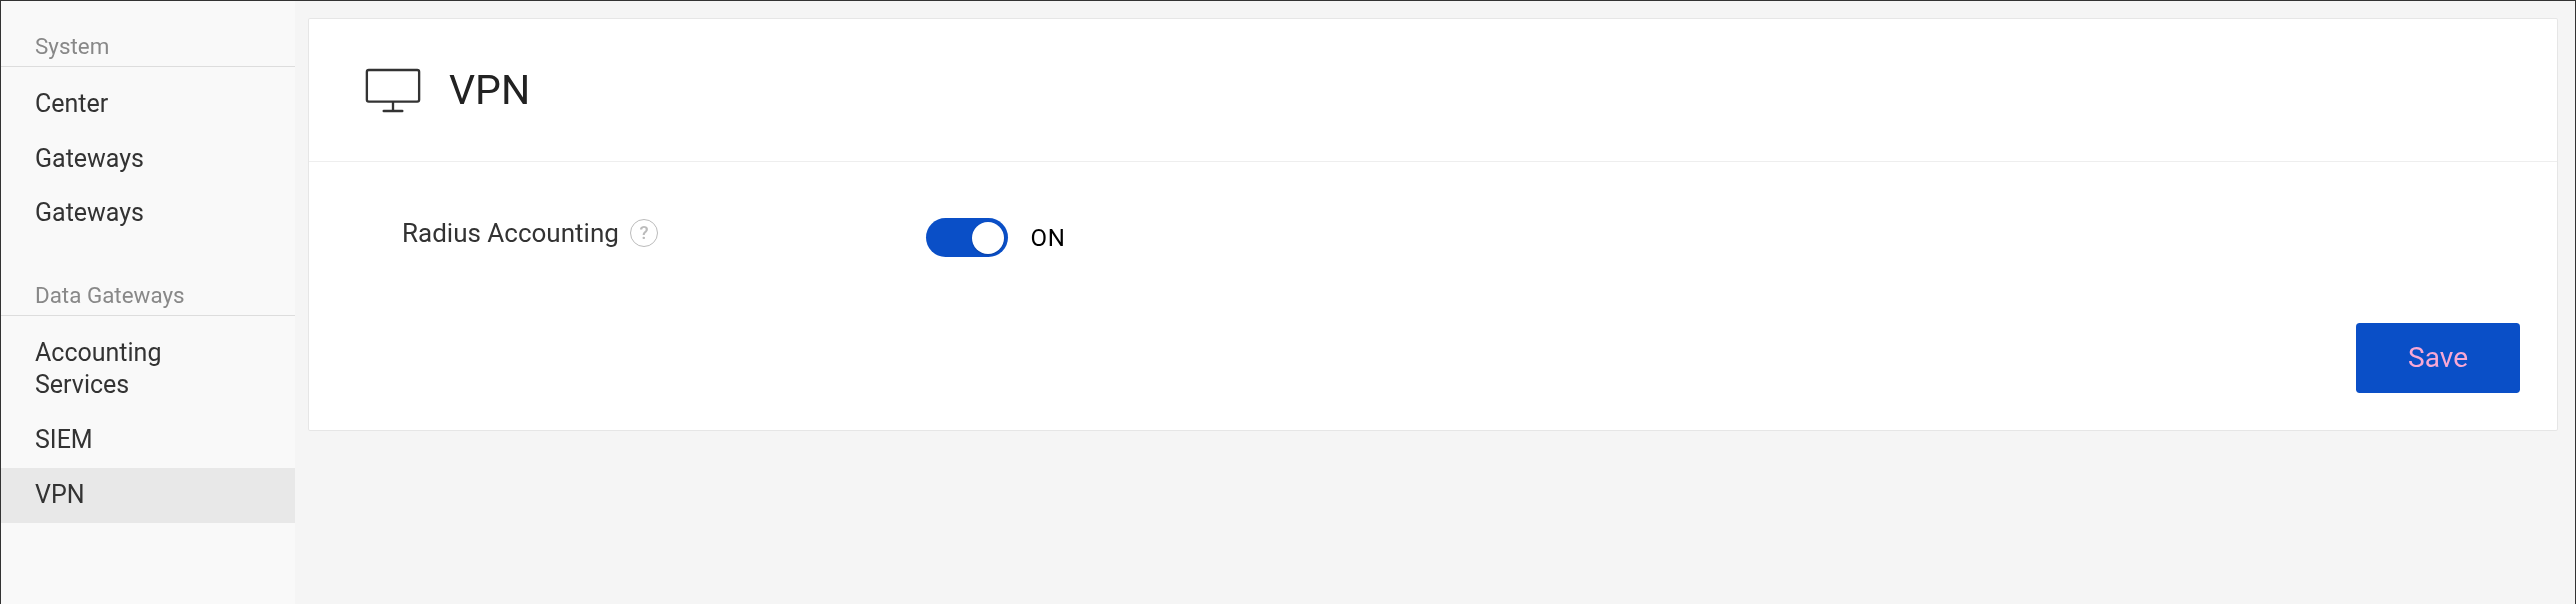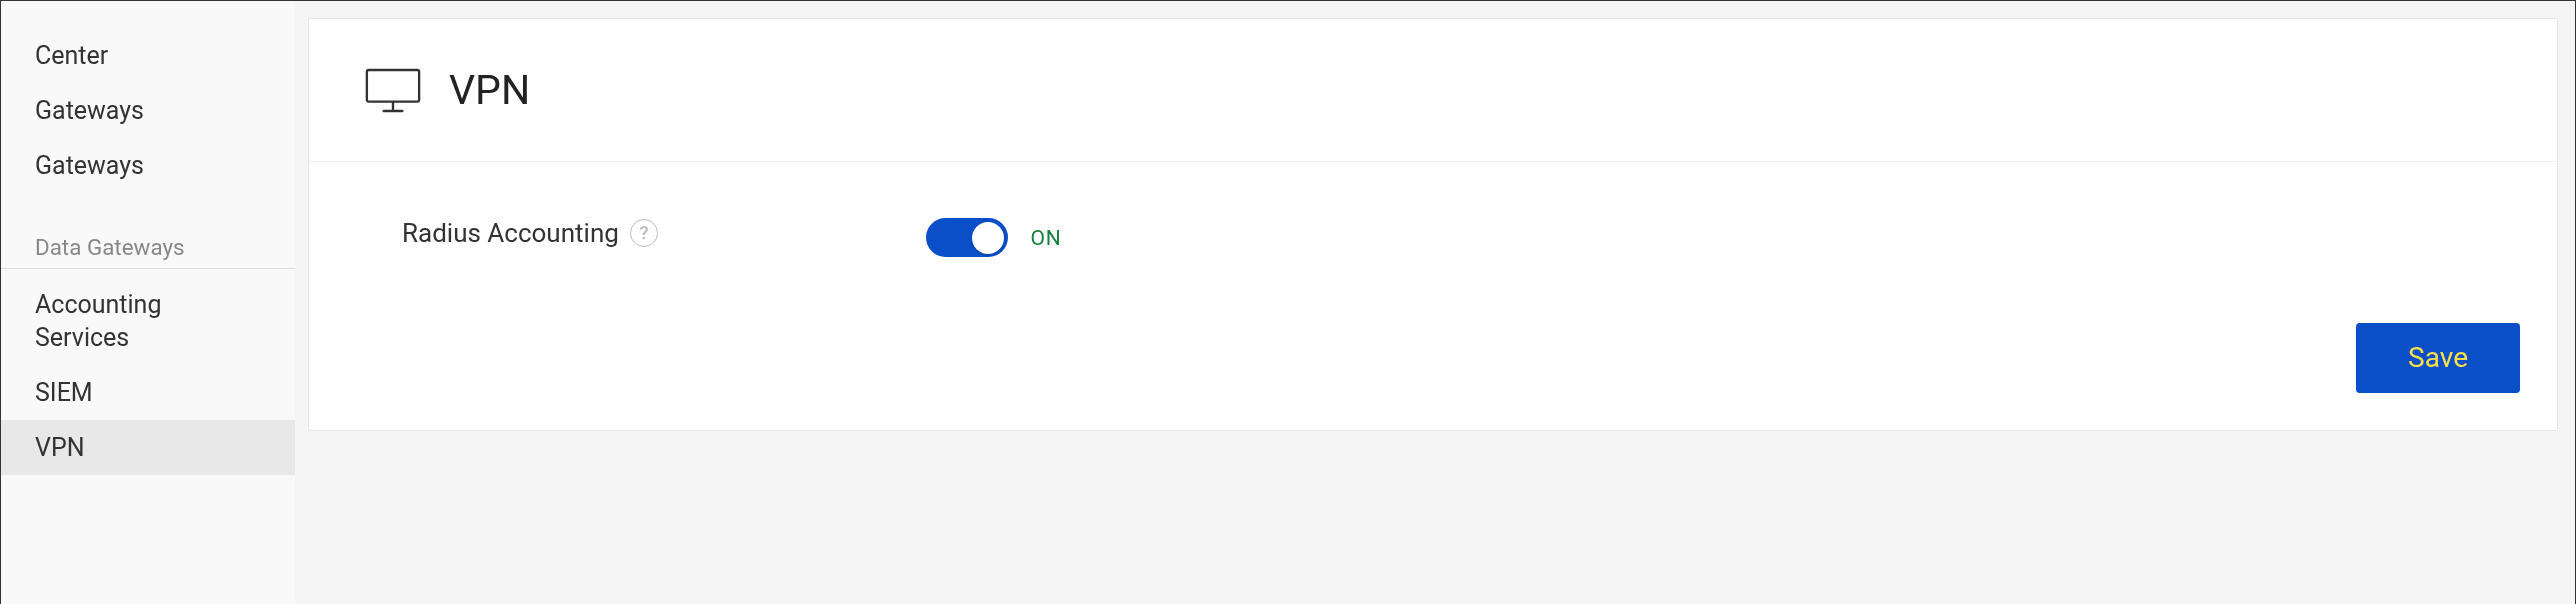--- a/index.html
+++ b/index.html
@@ -124,55 +124,56 @@
       position: absolute;
       right: 3.7px;
       top: 3.7px;
       width: 32px;
       height: 32px;
       background: #fff;
       border-radius: 50%;
       box-shadow: 0 0.9px 1.9px rgba(0,0,0,0.2);
     }
     .toggle-label {
-      font-size: 21px;
-      color: #15803d;
+      font-size: 24px;
+      color: #000000;
       letter-spacing: 0.9px;
     }
     .text-input {
       width: 1018px;
       height: 65px;
       border: 0.9px solid #ccc;
       border-radius: 1.9px;
       padding: 0 22.4px;
       font-size: 26px;
       letter-spacing: 3.7px;
       color: #333;
       outline: none;
     }
     .card-footer {
       display: flex;
       justify-content: flex-end;
       padding: 0 37px 37px 37px;
     }
     .primary-btn {
       background: #0a4fc7;
-      color: #fde047;
+      color: #f9a8d4;
       border: none;
       border-radius: 3.7px;
       font-size: 28px;
       padding: 18.7px 52px;
       cursor: pointer;
     }
   </style>
 </head>
 <body>
 
 <div class="layout">
   <nav class="sidebar">
+    <div class="sidebar-group-header">System</div>
     <div class="sidebar-item"><span>Center</span></div>
     <div class="sidebar-item"><span>Gateways</span></div>
     <div class="sidebar-item"><span>Gateways</span></div>
 
     <div class="sidebar-spacer"></div>
 
     <div class="sidebar-group-header">Data Gateways</div>
     <div class="sidebar-item"><span>Accounting Services</span></div>
     <div class="sidebar-item"><span>SIEM</span></div>
     <div class="sidebar-item active"><span>VPN</span></div>

